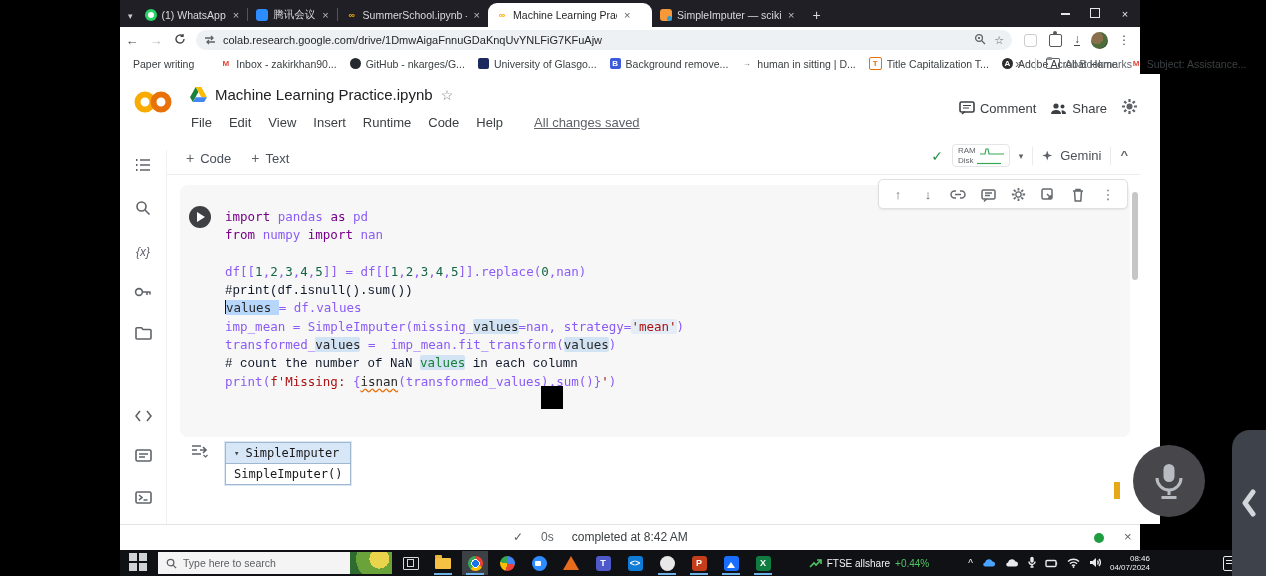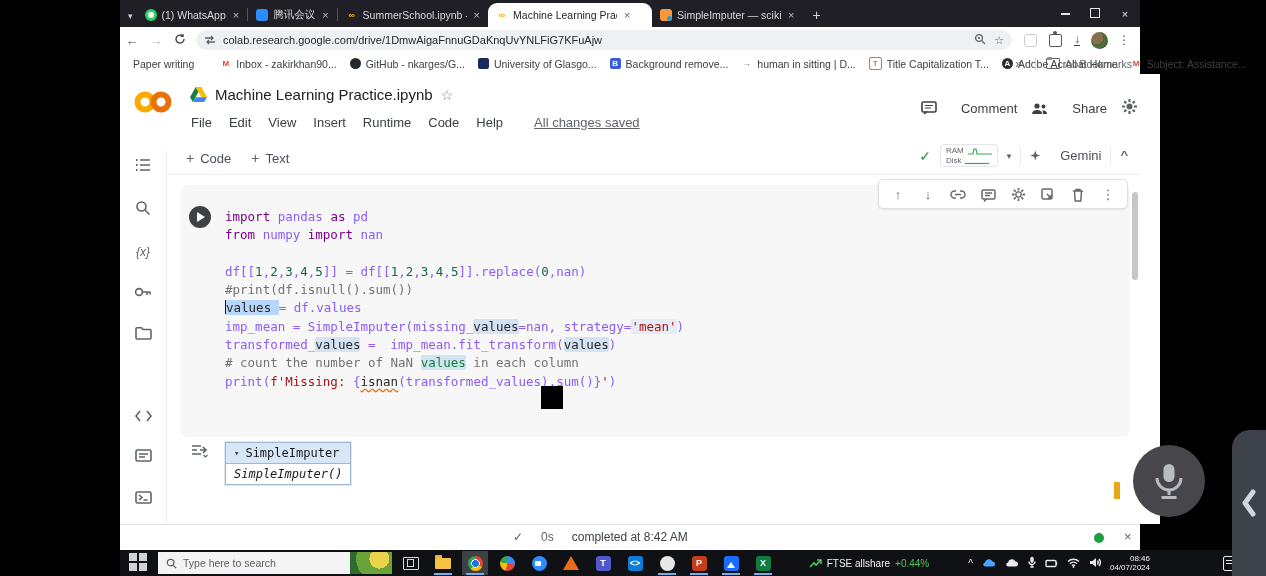--- a/index.html
+++ b/index.html
@@ -53,30 +53,30 @@
   #bm-right{position:absolute;right:8px;top:0;height:21px;display:flex;align-items:center;color:#5f6368;}
   
   #colab{position:absolute;left:0;top:74px;width:1040px;height:450px;background:#fff;}
   #colab-logo{position:absolute;left:12px;top:14px;}
   .drive-ic{display:inline-block;vertical-align:-2px;}
   #nb-title{position:absolute;left:70px;top:12px;font-size:15px;color:#202124;display:flex;align-items:center;gap:8px;}
   #nb-star{color:#80868b;font-size:14px;}
   #menubar{position:absolute;left:71px;top:41px;display:flex;gap:17px;font-size:13px;color:#3c4043;}
   #saved{color:#5f6368;text-decoration:underline;margin-left:14px;}
   #hdr-right{position:absolute;right:22px;top:24px;display:flex;align-items:center;gap:14px;font-size:13px;color:#3c4043;}
-  .hico{display:inline-flex;align-items:center;gap:24px;}
+  .hico{display:inline-flex;align-items:center;gap:5px;}
   
   #cellbar{position:absolute;left:46px;top:68px;width:974px;height:32px;border-bottom:1px solid #ededed;display:flex;align-items:center;font-size:13px;color:#49505a;}
   .addbtn{margin-left:20px;display:flex;gap:6px;align-items:center;}
   .plus{color:#5f6368;font-size:14px;}
   #res-right{position:absolute;right:12px;top:2px;display:flex;align-items:center;gap:9px;}
   #resbox{border:1px solid #e3e5e8;border-radius:4px;padding:1px 5px;display:flex;flex-direction:column;gap:1px;}
   .resrow{display:flex;align-items:center;gap:4px;font-size:8px;color:#5f6368;line-height:9px;}
   .vsep{width:1px;height:18px;background:#e8eaed;}
-  .gemini{display:flex;align-items:center;gap:20px;color:#4d5156;}
+  .gemini{display:flex;align-items:center;gap:8px;color:#4d5156;}
   .sparkle{width:10px;height:10px;background:#5f6368;clip-path:polygon(50% 0,62% 38%,100% 50%,62% 62%,50% 100%,38% 62%,0 50%,38% 38%);}
   .caretup{color:#5f6368;font-size:13px;font-weight:bold;transform:scaleY(.8);}
   .caretdn{color:#5f6368;font-size:9px;}
   .gcheck{color:#1e8e3e;font-size:14px;}
   
   #rail{position:absolute;left:0;top:76px;width:46px;height:374px;border-right:1px solid #f0f0f0;}
   .rico{position:absolute;left:0;width:46px;text-align:center;color:#5f6368;}
   .rico svg{stroke:#5f6368;fill:none;stroke-width:1.6;}
   .vars{font-size:12px;color:#5f6368;font-style:italic;}
   
@@ -84,39 +84,39 @@
   #play{position:absolute;left:9px;top:21px;width:22px;height:22px;border-radius:50%;background:#3f4043;}
   #play::after{content:"";position:absolute;left:8px;top:6px;border-left:8px solid #fff;border-top:5px solid transparent;border-bottom:5px solid transparent;}
   #code{position:absolute;left:45px;top:23px;font-family:"DejaVu Sans Mono",monospace;font-size:12.5px;line-height:18.3px;color:#282828;}
   .code-line{white-space:pre;height:18.3px;}
   .tk-k{color:#770088;}
   .tk-d{color:#8b5cf6;}
   .tk-n{color:#116644;}
   .tk-s{color:#aa1111;}
   .tk-su{color:#aa1111;border-bottom:1.5px solid #e04a3f;}
   .tk-sh{color:#aa1111;background:#e4edf6;border-radius:2px;}
-  .tk-c{color:#737373;}
+  .tk-c{color:#0f172a;font-family:Liberation Mono, monospace;}
   .tk-ch{color:#188038;background:#d2e3f3;border-radius:2px;}
   .tk-a{color:#221199;}
   .tk-sel{background:#b6d7fb;}
   .tk-hl{background:#d2e3f3;border-radius:2px;}
   .tk-e{text-decoration:underline;text-decoration-style:wavy;text-decoration-color:#e8710a;text-underline-offset:2px;}
   .tk-cur{display:inline-block;width:0;height:14px;border-left:1.6px solid #111;vertical-align:-2px;}
   #celltools{position:absolute;left:698px;top:-6px;height:28px;background:#fff;border:1px solid #e0e0e0;border-radius:5px;box-shadow:0 1px 2px rgba(0,0,0,.08);display:flex;align-items:center;padding:0 4px;}
   .ct{width:30px;text-align:center;color:#666a6e;font-size:13px;}
   .ct svg{stroke:#666a6e;fill:none;stroke-width:1.5;vertical-align:middle;}
   #blackbox{position:absolute;left:421px;top:312px;width:22px;height:23px;background:#000;z-index:5;}
   #rulermark{position:absolute;left:934px;top:297px;width:6px;height:17px;background:#e6a817;}
   #nbscroll{position:absolute;left:1012px;top:118px;width:6px;height:88px;background:#c6c6c6;border-radius:3px;}
   
   #outico{position:absolute;left:70px;top:370px;}
   #outico svg{stroke:#5f6368;fill:none;stroke-width:1.6;}
   #estbox{position:absolute;left:105px;top:368px;font-family:"DejaVu Sans Mono",monospace;font-size:12px;border:1px solid #9fb8cf;box-shadow:0 0 0 1px #dce8f3;background:#fff;}
   #esthead{background:#d7e7f8;border-bottom:1px solid #9fb8cf;padding:3px 8px;color:#1a1a1a;display:flex;gap:6px;align-items:center;}
-  #estrepr{padding:3px 8px;color:#1a1a1a;font-style:italic;}
+  #estrepr{padding:3px 8px;color:#1a1a1a;}
   
   #statusbar{position:absolute;left:0;top:524px;width:1020px;height:26px;background:#fff;border-top:1px solid #e4e4e4;font-size:12px;color:#5f6368;}
   #statusleft{position:absolute;left:393px;top:5px;display:flex;gap:18px;align-items:center;}
   #statusdot{position:absolute;left:974px;top:8px;width:10px;height:10px;border-radius:50%;background:#1e9e40;}
   #statusx{position:absolute;left:1004px;top:4px;font-size:13px;color:#5f6368;}
   
   #taskbar{position:absolute;left:0;top:550px;width:1146px;height:26px;background:#101114;display:flex;align-items:center;}
   #startbtn{width:20px;height:20px;margin-left:8px;display:grid;grid-template-columns:8px 8px;grid-template-rows:8px 8px;gap:1.5px;padding:1px;}
   #startbtn span{background:#cfd3d6;}
   #tsearch{width:234px;height:22px;background:#f4f4f4;margin-left:8px;display:flex;align-items:center;font-size:10.5px;color:#5b5e63;position:relative;}

